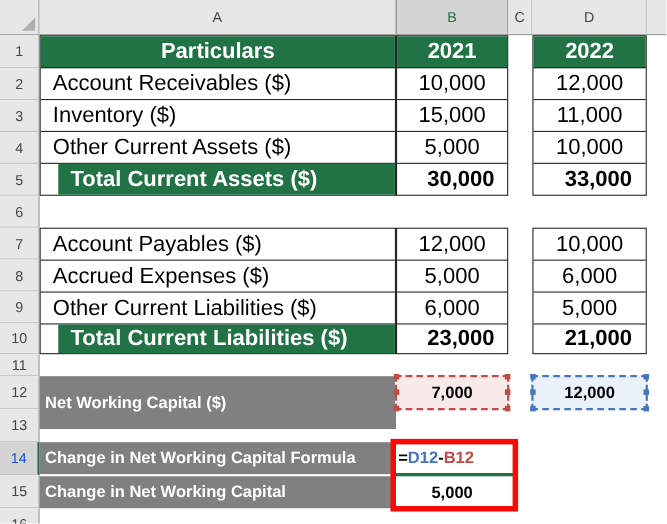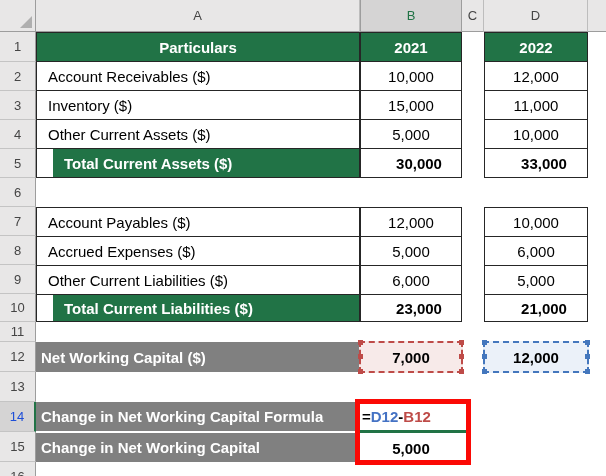--- a/index.html
+++ b/index.html
@@ -20,21 +20,21 @@
             border-left: 12px solid transparent; border-bottom: 12px solid #AFAFAF; }
   .colhdr { top: 0; height: 32px; border-right: 1px solid #BDBDBD; border-bottom: 1px solid #9D9D9D; }
   .colhdr.sel { background: #D5D4D4; color: #217346; font-weight: 400;
             border-left: 1px solid #9D9D9D; border-right: 1px solid #9D9D9D; }
   .rowhdr { left: 0; width: 36px; border-bottom: 1px solid #C4C4C4; border-right: 1px solid #9D9D9D; }
   .rowhdr.sel { background: #D5D4D4; color: #1d4ed8; border-right: 2px solid #217346; }
   
   .block { position: absolute; border: 1px solid #262626; background: #fff; }
   .block .c { border-bottom: 1px solid #262626; }
   .block .c:last-child { border-bottom: none; margin-left: 16px; }
-  .c { display: flex; align-items: center; font-size: 15px; color: #000; overflow: hidden; white-space: nowrap; }
+  .c { display: flex; align-items: center; font-size: 20px; color: #000; overflow: hidden; white-space: nowrap; }
   .num { justify-content: center; }
   .lbl { padding-left: 11px; }
   .bold { font-weight: bold; }
   .green-cell { background: #217346; color: #ffffff; font-weight: bold; }
   .gray-cell { position: absolute; background: #808080; color: #ffffff; font-weight: bold;
                display: flex; align-items: center; font-size: 15px; padding-left: 5px; white-space: nowrap; overflow: hidden; }
   .ctr { justify-content: center; padding-left: 0; }
   
   .rangefinder { position: absolute; display: flex; align-items: center; justify-content: center;
                  font-size: 15px; font-weight: bold; color: #000; z-index: 3; }
@@ -122,21 +122,21 @@
     <div class="c num" style="height:29px">6,000</div>
     <div class="c num bold" style="height:26px">23,000</div>
   </div>
   <div class="block" style="left:484px;top:207px;width:104px;height:115px">
     <div class="c num" style="height:29px">10,000</div>
     <div class="c num" style="height:29px">6,000</div>
     <div class="c num" style="height:29px">5,000</div>
     <div class="c num bold" style="height:26px">21,000</div>
   </div>
 
-  <div class="gray-cell" style="left:36px;top:342px;width:324px;height:30px">Net Working Capital  ($)</div>
+  <div class="gray-cell" style="left:36px;top:342px;width:324px;height:48px">Net Working Capital  ($)</div>
   <div class="rangefinder rf-red" style="left:359px;top:341px;width:104px;height:32px">
     <span>7,000</span>
     <span class="handle h-tl"></span>
     <span class="handle h-tr"></span>
     <span class="handle h-bl"></span>
     <span class="handle h-br"></span>
     <span class="handle h-ml"></span>
     <span class="handle h-mr"></span>
   </div>
   <div class="rangefinder rf-blue" style="left:483px;top:341px;width:106px;height:32px">

